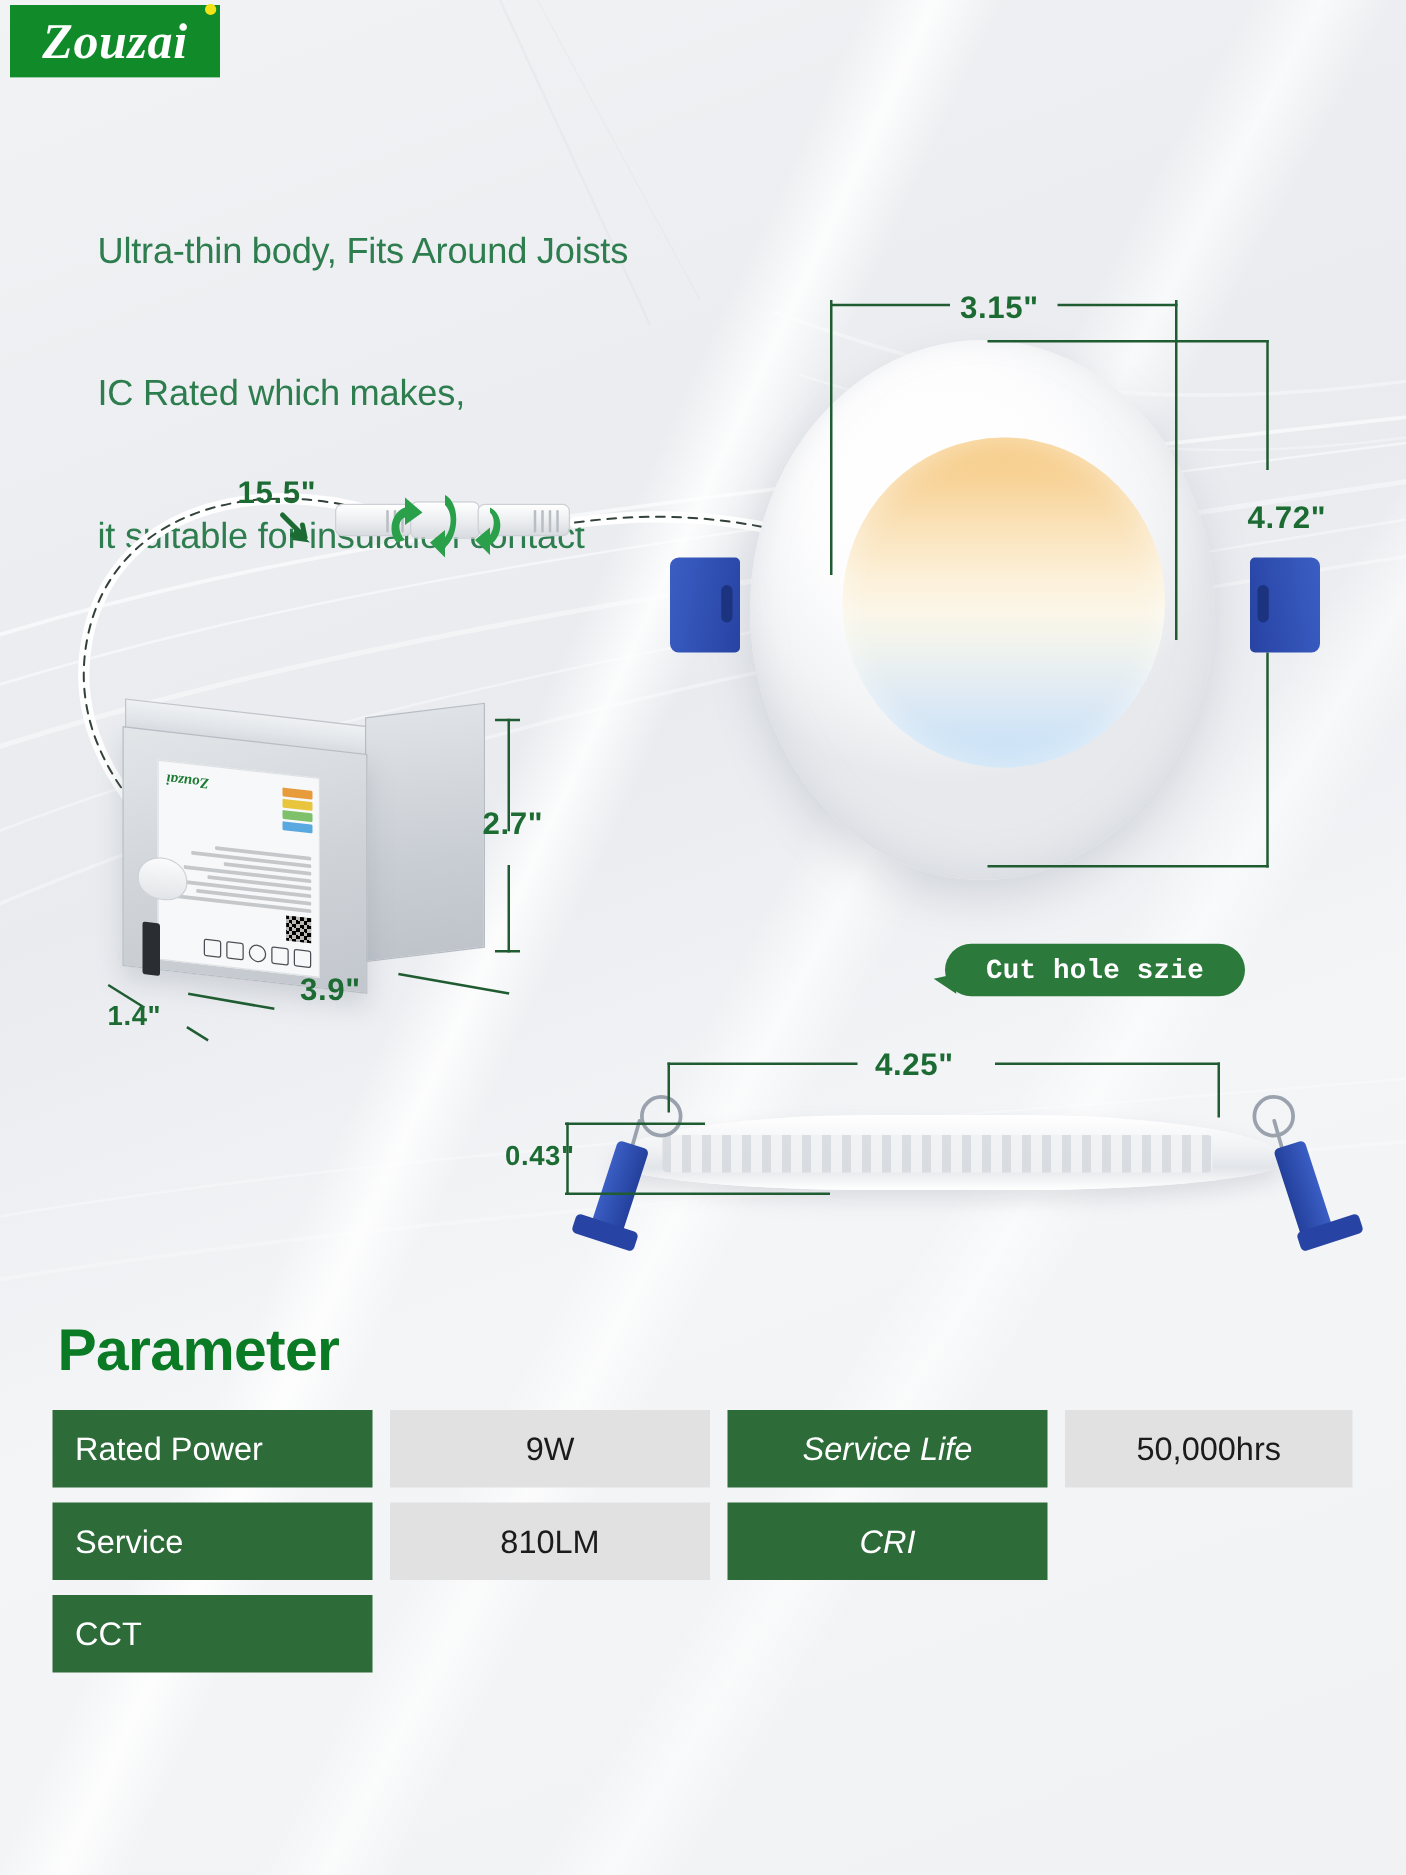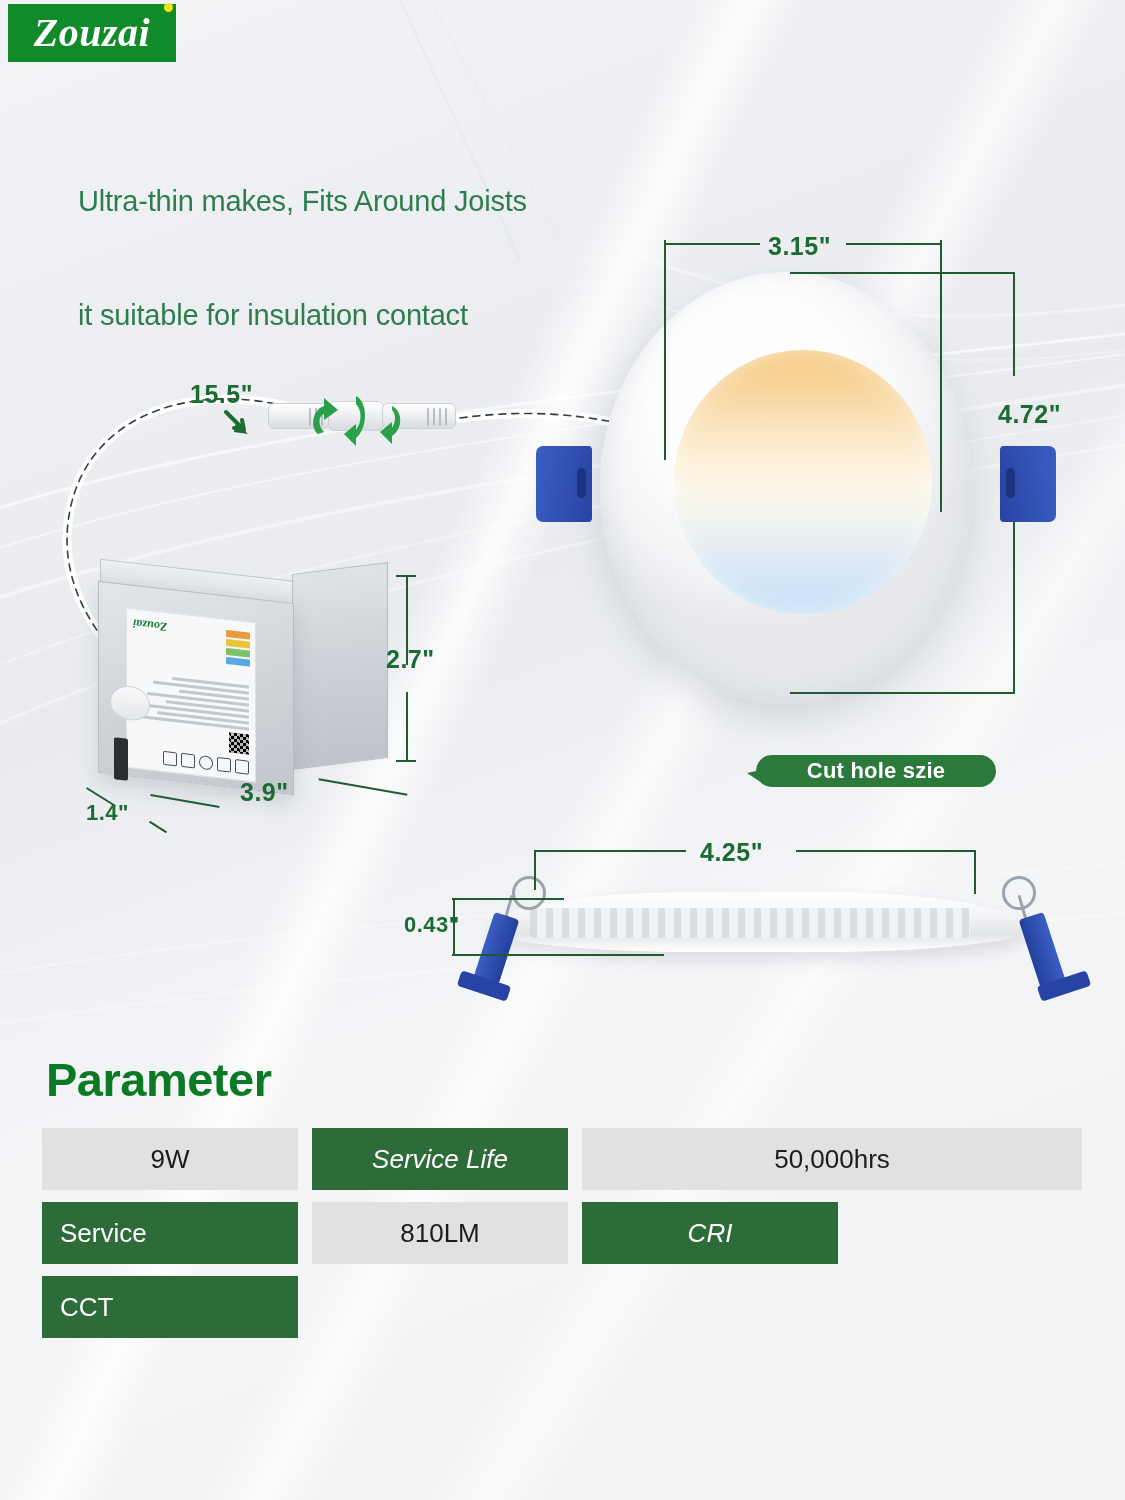--- a/index.html
+++ b/index.html
@@ -178,23 +178,23 @@
   .dim.h { height:2px; }
   .dim.v { width:2px; }
   .dim-label {
     position:absolute; color:#1c6b33; font-weight:bold; font-size:25px;
     letter-spacing:.5px; white-space:nowrap;
   }
   .dim-label.sm { font-size:22px; }
 
   
   .callout {
-    position:absolute; left:756px; top:755px; width:240px; height:32px;
+    position:absolute; left:756px; top:755px; width:240px; height:42px;
     background:#2b7a3c; border-radius:21px;
-    display:flex; align-items:center; justify-content:center;
+    display:flex; align-items:center; justify-content:center;font-family:Liberation Mono, monospace;
   }
   .callout-text { color:#ffffff; font-weight:bold; font-size:22px; letter-spacing:.2px; }
   .callout-tail {
     position:absolute; left:-9px; bottom:2px; width:0; height:0;
     border-right:18px solid #2b7a3c;
     border-bottom:12px solid transparent;
     border-top:4px solid transparent;
   }
 
   
@@ -237,21 +237,22 @@
     <path d="M430 0 L 560 240" stroke-width="1"></path>
   </g>
 </svg>
 
 <div class="logo-box">
   <span class="logo-text">Zouzai</span>
   <span class="logo-dot"></span>
 </div>
 
 <div class="headline">
-  <div>Ultra-thin makes, Fits Around Joists</div>
+  <div>Ultra-thin body, Fits Around Joists</div>
+  <div>IC Rated which makes,</div>
   <div>it suitable for insulation contact</div>
 </div>
 
 <div class="stage">
 
   <svg class="wire" width="660" height="480" viewBox="0 0 660 480">
     <path d="M300 150 C 200 120, 90 150, 70 250 C 52 340, 120 400, 150 430" stroke="#ffffff" stroke-width="9" fill="none" stroke-linecap="round"></path>
     <path d="M300 150 C 200 120, 90 150, 70 250 C 52 340, 120 400, 150 430" stroke="#33413a" stroke-width="1.6" fill="none" stroke-dasharray="7 6" stroke-linecap="round"></path>
     <path d="M460 158 C 520 150, 575 152, 640 168" stroke="#ffffff" stroke-width="9" fill="none" stroke-linecap="round"></path>
     <path d="M460 158 C 520 150, 575 152, 640 168" stroke="#33413a" stroke-width="1.6" fill="none" stroke-dasharray="7 6" stroke-linecap="round"></path>
@@ -380,20 +381,21 @@
   <div class="dim v" style="left:453px; top:898px; height:58px;"></div>
   <div class="dim-label sm" style="left:404px; top:912px;">0.43"</div>
 
 </div>
 
 <div class="param-title">Parameter</div>
 
 <div class="table">
 
   <div class="trow">
+    <div class="cell lbl">Rated Power</div>
     <div class="cell val">9W</div>
     <div class="cell lbl2">Service Life</div>
     <div class="cell val2">50,000hrs</div>
   </div>
 
   <div class="trow">
     <div class="cell lbl">Service</div>
     <div class="cell val">810LM</div>
     <div class="cell lbl2">CRI</div>
   </div>

